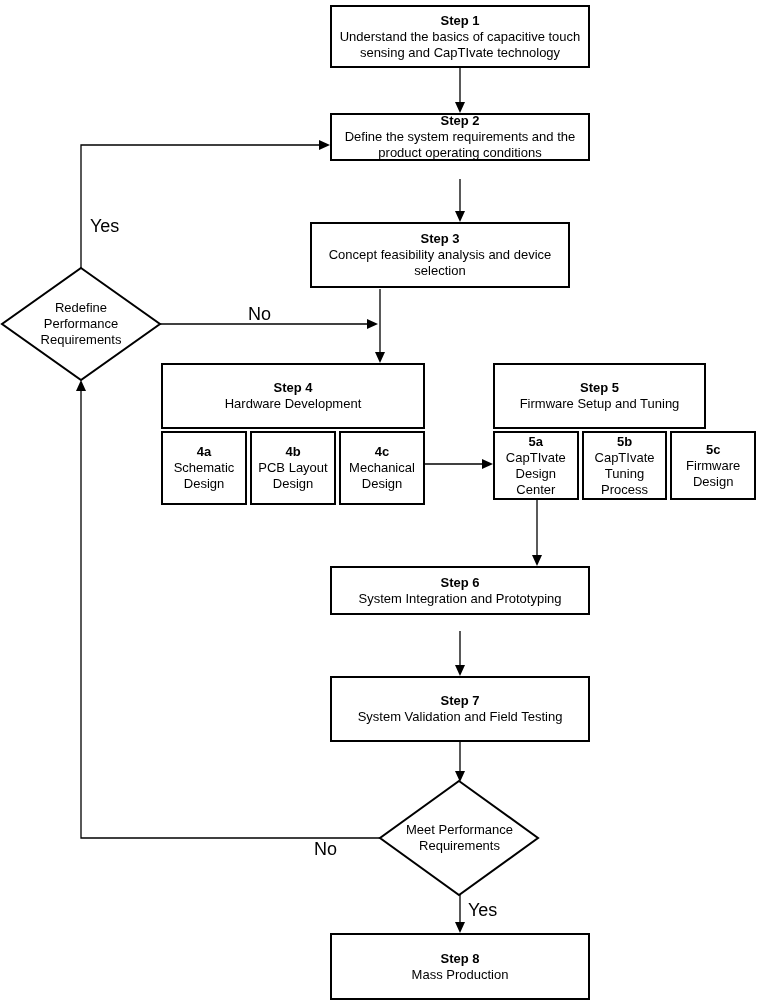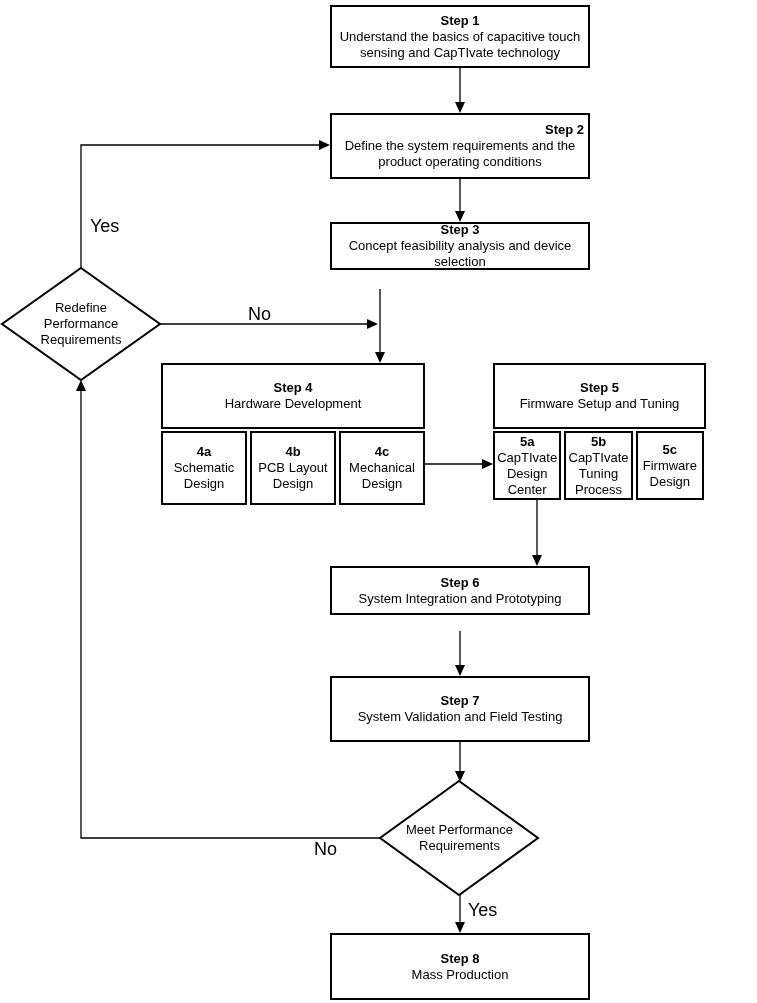--- a/index.html
+++ b/index.html
@@ -59,26 +59,26 @@
   }
   .edge-label {
     position: absolute;
     font-size: 18px;
     line-height: 16px;
     background: #ffffff;
     padding: 0 2px;
   }
   
   #step1 { left: 330px; top: 5px;   width: 260px; height: 63px; }
-  #step2 { left: 330px; top: 113px; width: 260px; height: 66px; align-items: flex-end; }
-  #step3 { left: 330px; top: 222px; width: 260px; height: 48px; }
+  #step2 { left: 330px; top: 113px; width: 260px; height: 48px; }
+  #step3 { left: 310px; top: 222px; width: 260px; height: 66px; }
   #step4-header { left: 161px; top: 363px; width: 264px; height: 66px; }
   #step4-subrow { left: 161px; top: 431px; width: 264px; height: 74px; }
   #step5-header { left: 493px; top: 363px; width: 213px; height: 66px; }
-  #step5-subrow { left: 493px; top: 431px; width: 211px; height: 69px; }
+  #step5-subrow { left: 493px; top: 431px; width: 263px; height: 69px; }
   #step6 { left: 330px; top: 566px; width: 260px; height: 49px; }
   #step7 { left: 330px; top: 676px; width: 260px; height: 66px; }
   #step8 { left: 330px; top: 933px; width: 260px; height: 67px; }
   #redefine-label { left: 16px;  top: 272px; width: 130px; height: 104px; }
   #meet-label     { left: 389px; top: 785px; width: 141px; height: 106px; }
   #label-redefine-yes { left: 88px;  top: 218px; }
   #label-redefine-no  { left: 246px; top: 306px; }
   #label-meet-no      { left: 312px; top: 841px; }
   #label-meet-yes     { left: 466px; top: 902px; }
 </style>

